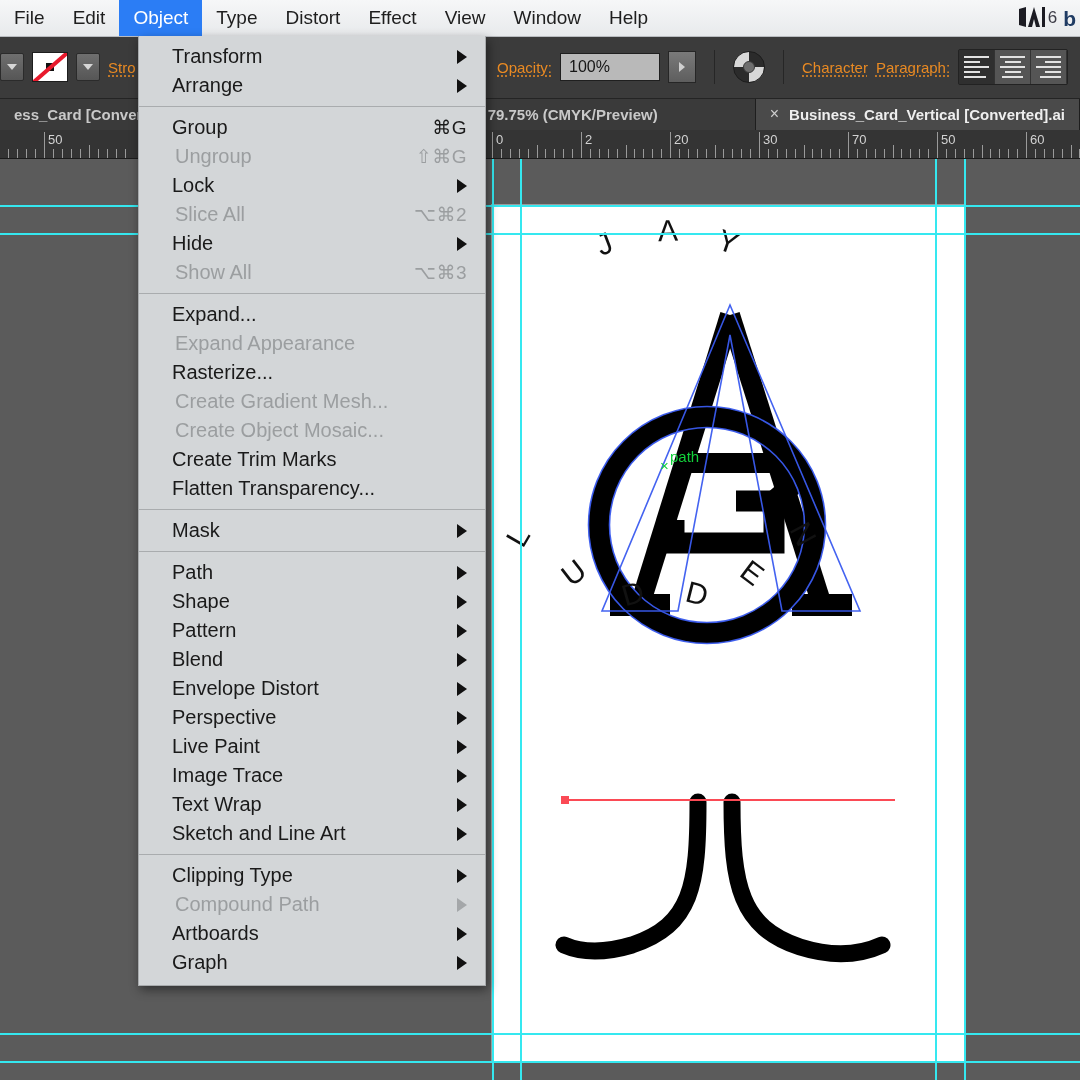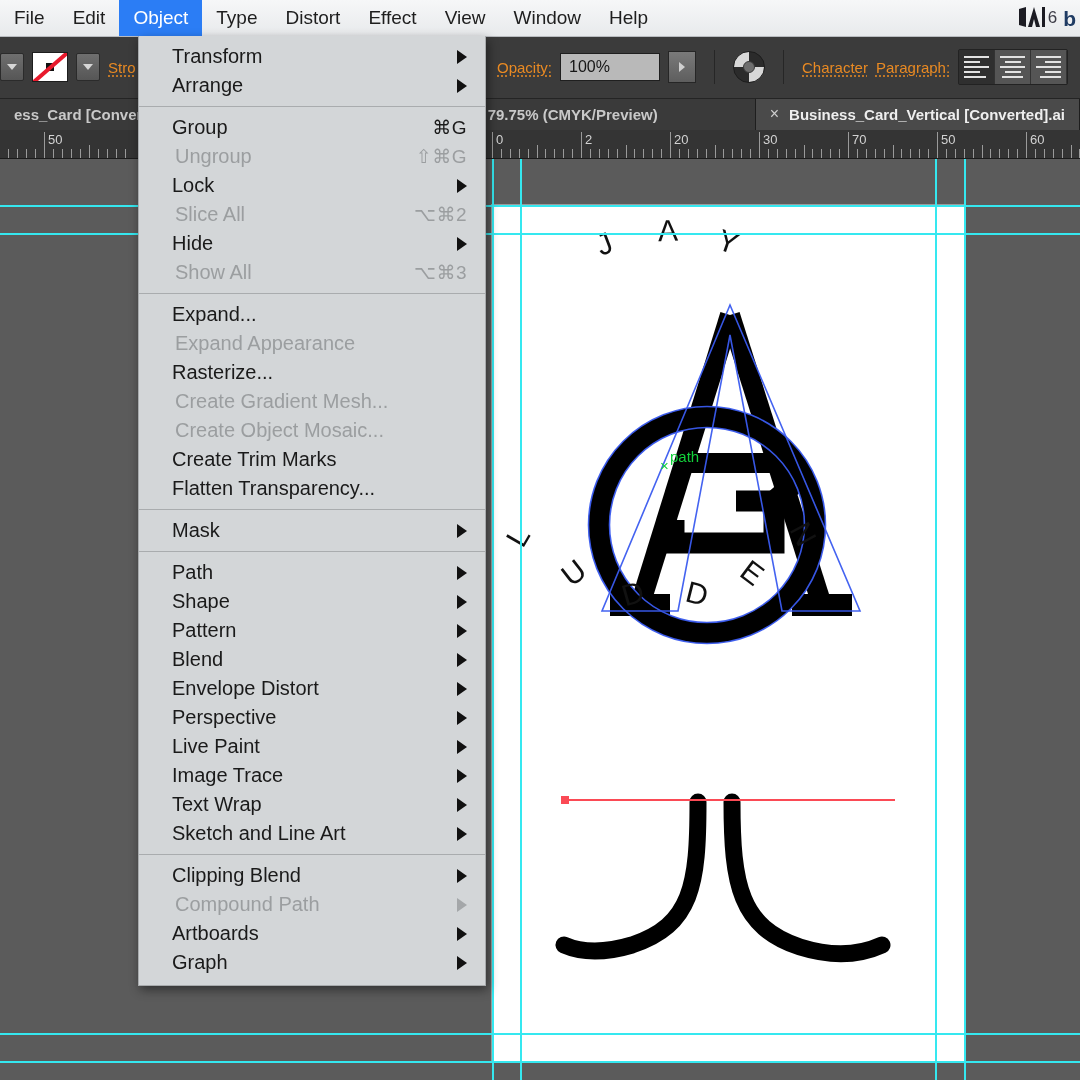--- a/index.html
+++ b/index.html
@@ -498,21 +498,21 @@
       <div class="mi">
         <span>Text Wrap</span>
         <span class="arrow"></span>
       </div>
       <div class="mi">
         <span>Sketch and Line Art</span>
         <span class="arrow"></span>
       </div>
       <div class="msep"></div>
       <div class="mi">
-        <span>Clipping Blend</span>
+        <span>Clipping Type</span>
         <span class="arrow"></span>
       </div>
       <div class="mi disabled">
         <span>Compound Path</span>
         <span class="arrow"></span>
       </div>
       <div class="mi">
         <span>Artboards</span>
         <span class="arrow"></span>
       </div>

